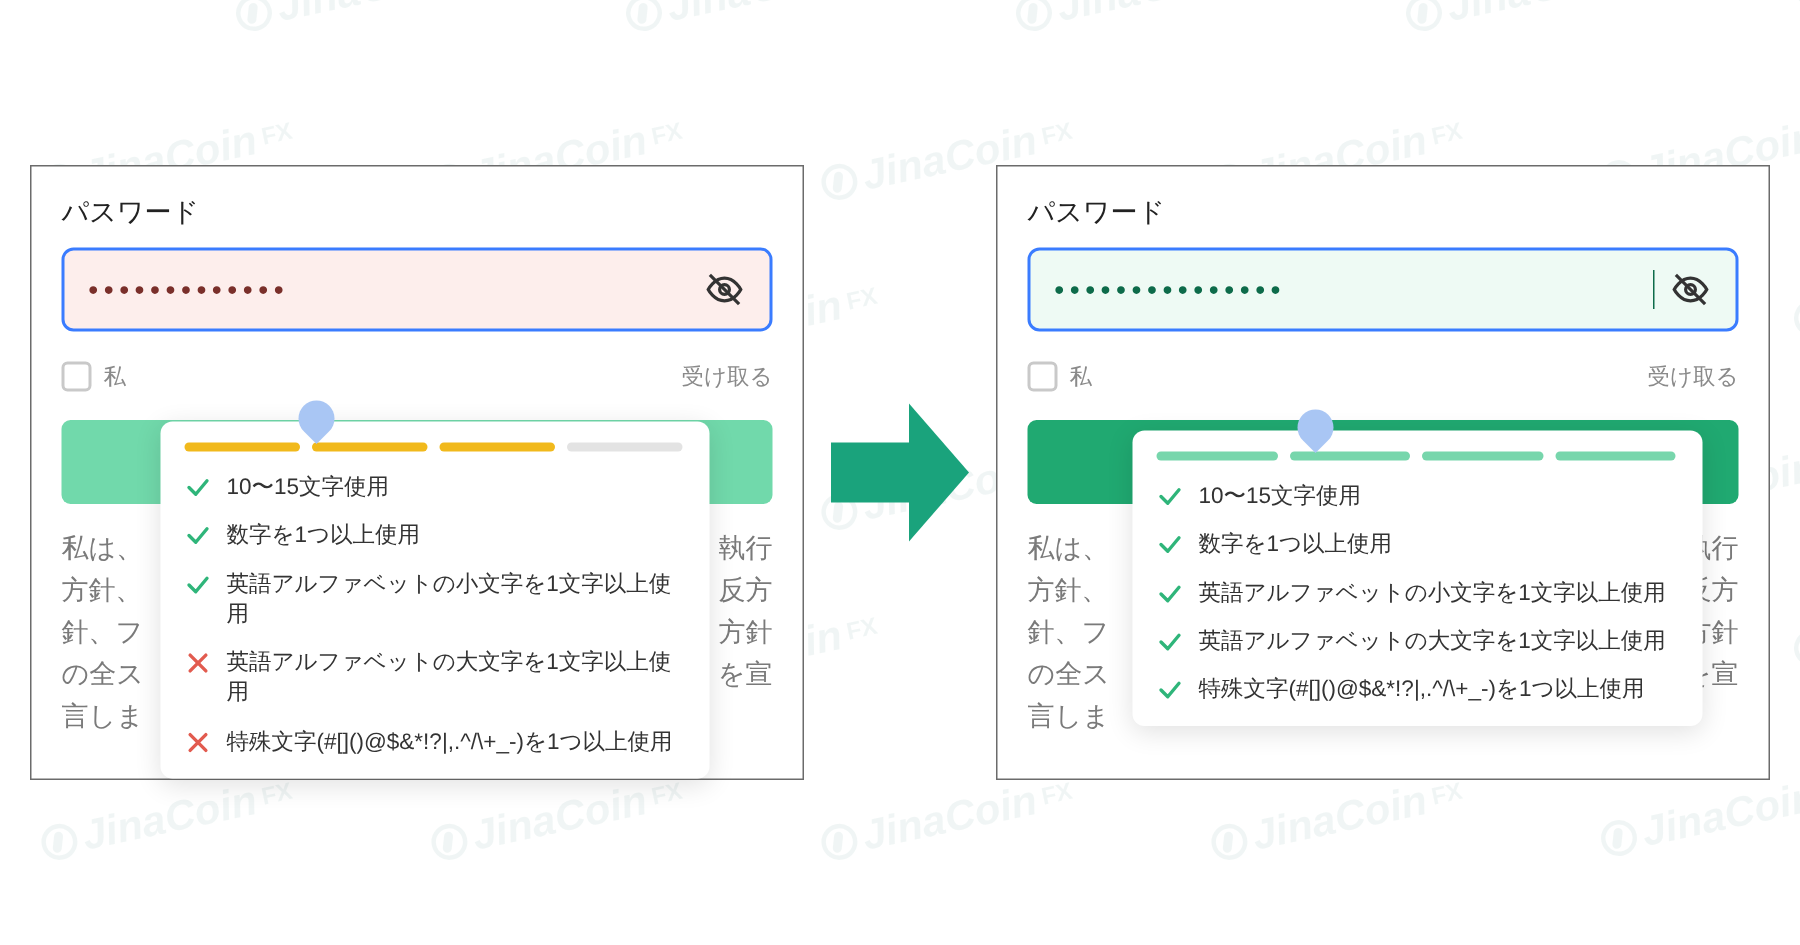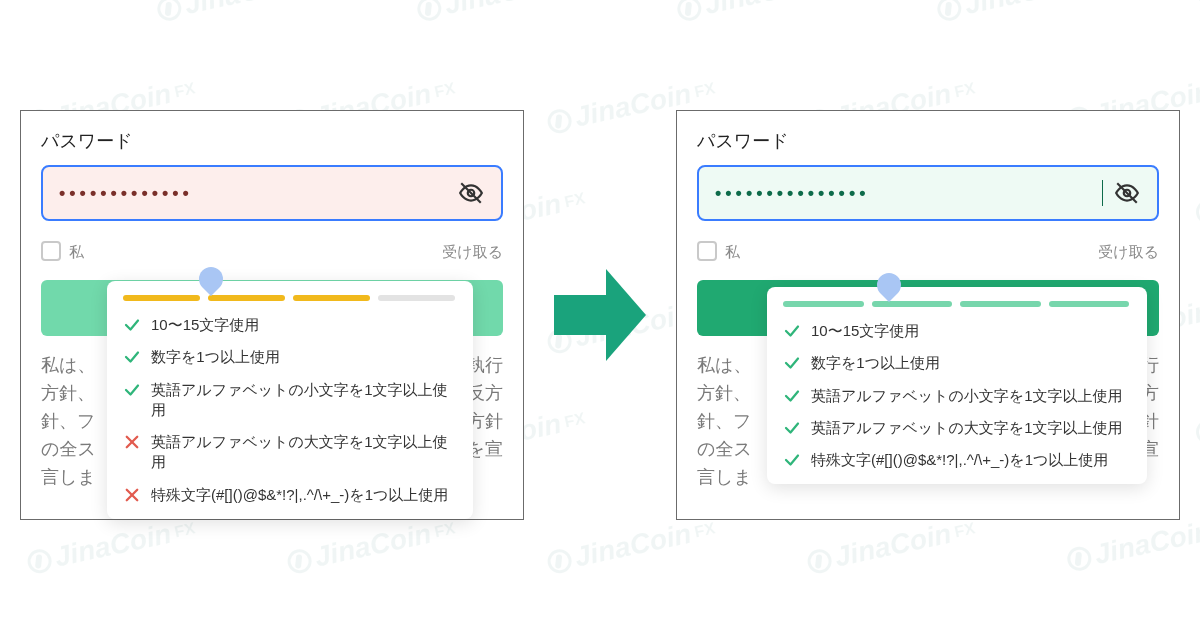--- a/index.html
+++ b/index.html
@@ -41,21 +41,21 @@
       transform: rotate(18deg);
     }
     .wm sup { font-size: 16px; font-style: normal; }
 
     .stage {
       position: absolute;
       inset: 0;
       z-index: 1;
       display: flex;
       align-items: center;
-      gap: 30px;
+      gap: 18px;
       padding: 20px;
     }
 
     .panel {
       width: 520px;
       height: 410px;
       border: 1px solid #6b6b6b;
       background: #fff;
       padding: 18px 20px 16px 20px;
       position: relative;

